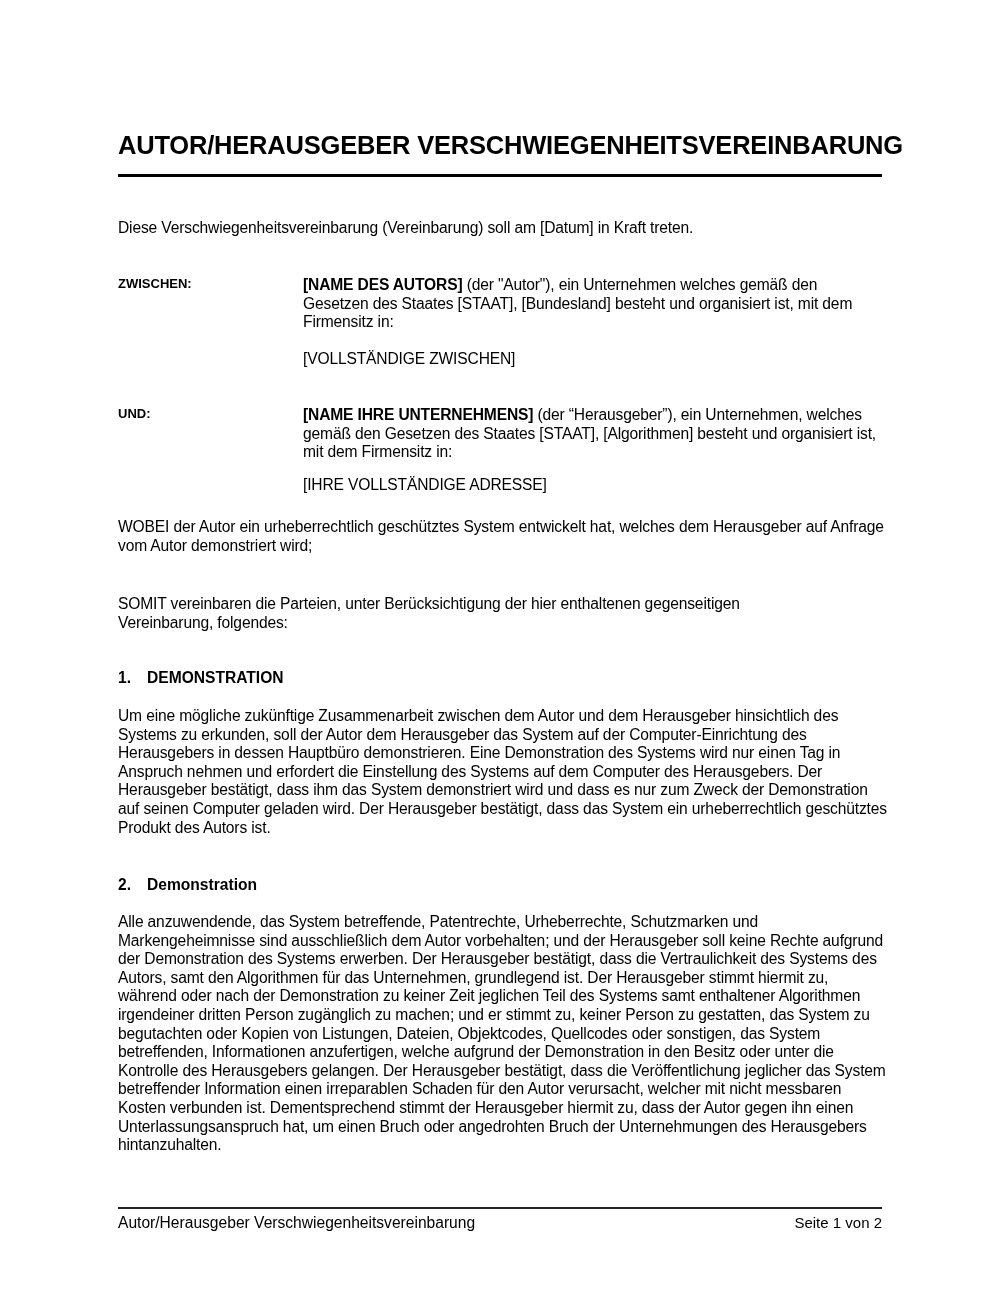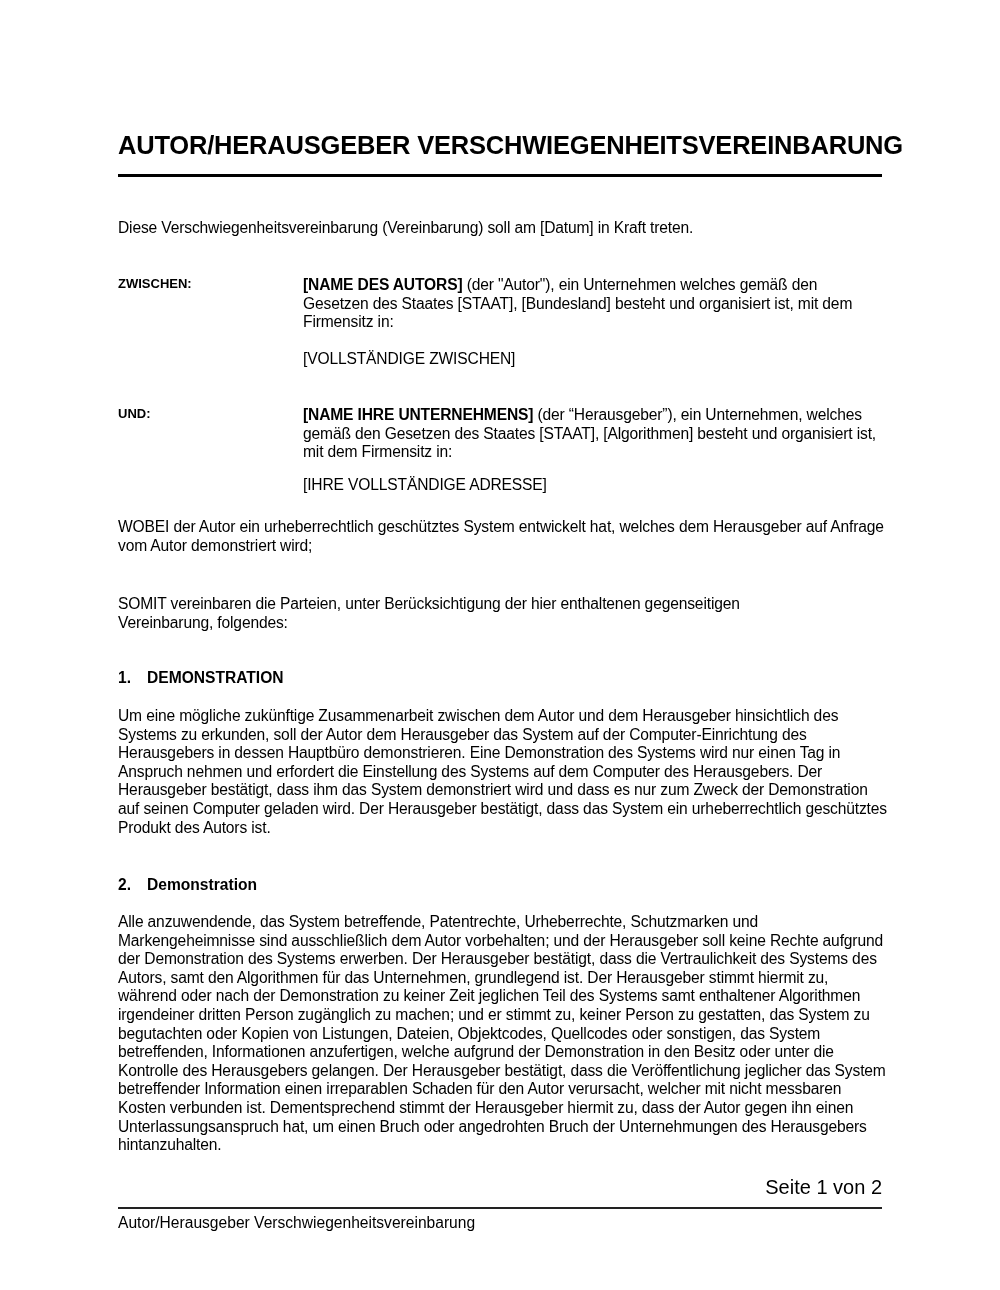--- a/index.html
+++ b/index.html
@@ -11,21 +11,21 @@
   .title-rule { position: absolute; top: 174px; left: 0; width: 764px; height: 3px; background: #000; }
   .p { position: absolute; left: 0; font-size: 15.6px; line-height: 18.6px; letter-spacing: -0.15px; }
   .p.full { width: 770px; }
   .party-label { position: absolute; left: 0; font-size: 13px; font-weight: bold; }
   .party-body { position: absolute; left: 185px; width: 580px; font-size: 15.6px; line-height: 18.6px; letter-spacing: -0.15px; }
   .b { font-weight: bold; }
   .heading { position: absolute; left: 0; font-size: 15.6px; font-weight: bold; }
   .heading .num { display: inline-block; width: 29px; }
   .footer-rule { position: absolute; top: 1207px; left: 0; width: 764px; height: 2px; background: #222; }
   .footer-left { position: absolute; top: 1214px; left: 0; font-size: 15.6px; }
-  .footer-right { position: absolute; top: 1176px; right: 0; font-size: 20px; margin-left: 34px; }
+  .footer-right { position: absolute; top: 1214px; right: 0; font-size: 15px; margin-left: 34px; }
 </style>
 </head>
 <body>
 
 <div class="page">
   <div class="title">AUTOR/HERAUSGEBER VERSCHWIEGENHEITSVEREINBARUNG</div>
   <div class="title-rule"></div>
 
   <div class="p full" style="top:219px;">Diese Verschwiegenheitsvereinbarung (Vereinbarung) soll am [Datum] in Kraft treten.</div>
 

